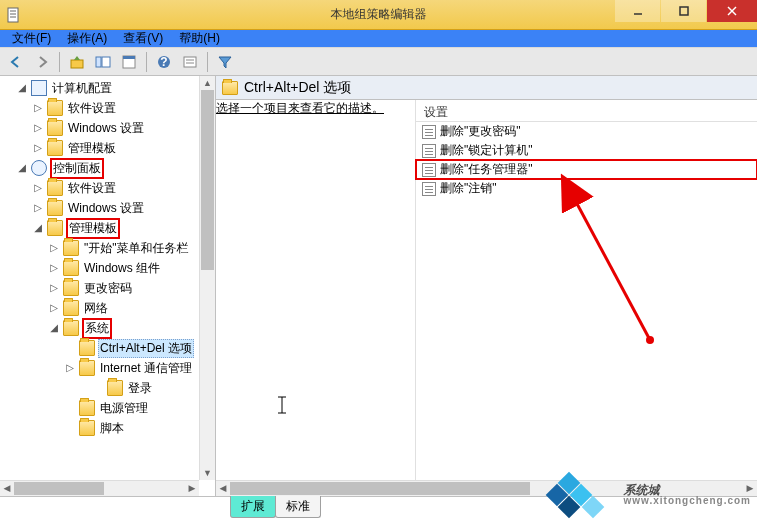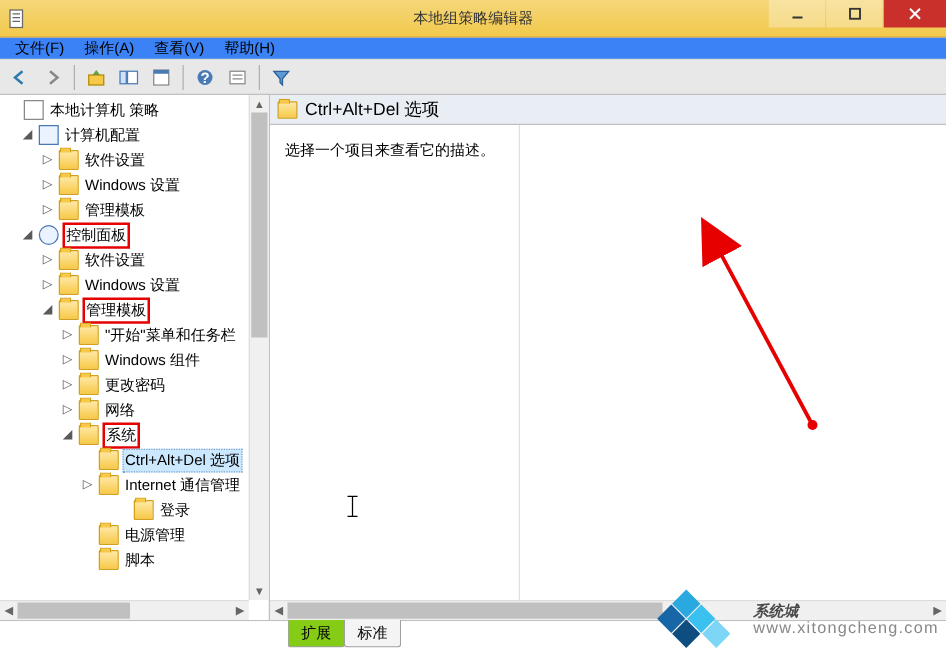--- a/index.html
+++ b/index.html
@@ -46,44 +46,44 @@
 .tree .hl-red { border: 2px solid #e60000; padding: 0px 1px; }
 .ico-folder { background: linear-gradient(#ffe9a8, #f7c948); border: 1px solid #d4a017; border-radius: 1px; position: relative; }
 .ico-folder::before { content:""; position:absolute; top:-3px; left:0; width:7px; height:3px; background:#f7c948; border:1px solid #d4a017; border-bottom:none; border-radius:1px 1px 0 0; }
 .ico-doc { background:#fff; border:1px solid #888; position:relative; }
 .ico-comp { background:#eaf3ff; border:1px solid #4a7ab5; }
 .ico-user { background:#eaf3ff; border:1px solid #4a7ab5; border-radius:50%; }
 
 .content-pane { flex: 1; display: flex; flex-direction: column; background: #fff; position: relative; }
 .content-header { height: 24px; background: #e9eef5; border-bottom: 1px solid #c0c0c0; display: flex; align-items: center; padding: 0 6px; gap: 6px; }
 .content-body { flex:1; display:flex; position: relative; }
-.desc-col { width: 200px; padding: 12px; border-right: 1px solid #e0e0e0; }
+.desc-col { width: 200px; padding: 0; border-right: 1px solid #e0e0e0; text-decoration: underline; }
 .list-col { flex:1; padding: 2px 0; position:relative; }
 .list-col .col-header { height: 20px; padding: 2px 8px; color: #333; border-bottom: 1px solid #e0e0e0; }
 .list-col .item { display:flex; align-items:center; height: 19px; padding: 0 6px; gap: 4px; }
 .list-col .item .li-ico { width:14px; height:14px; border:1px solid #888; background:#fff; position:relative; }
 .list-col .item .li-ico::after { content:""; position:absolute; left:2px; right:2px; top:3px; height:1px; background:#888; box-shadow:0 3px 0 #888, 0 6px 0 #888; }
 .list-col .item.hl { outline: 2px solid #e60000; outline-offset: -1px; }
 .content-scroll-h { height:16px; background:#f0f0f0; border-top:1px solid #ddd; position:relative; }
 .content-scroll-h .thumb{ position:absolute; top:1px; bottom:1px; left:14px; width:300px; background:#c0c0c0;}
 .content-scroll-h .arr{ position:absolute; top:0; bottom:0; width:14px; text-align:center; line-height:14px; color:#666; font-size:9px;}
 .content-scroll-h .arr.l{left:0;} .content-scroll-h .arr.r{right:0;}
 
 .tabs-row { height: 21px; background:#fff; display:flex; align-items:flex-end; padding-left: 230px; }
 .tabs-row .tab { border:1px solid #a0a0a0; border-top:none; padding: 2px 10px; margin-right:-1px; background:#f4f4f4; font-size:12px; border-radius:0 0 3px 3px; }
-.tabs-row .tab.active { background:#84cc16; }
+.tabs-row .tab.active { background:#5eead4; }
 
 
 .arrow-svg { position:absolute; left:0; top:0; pointer-events:none; }
 
 .watermark { position:absolute; right: 6px; bottom: 6px; display:flex; align-items:center; gap:22px; color:#4a4a4a; font-size: 20px; font-weight: bold; font-style: italic; }
 .watermark .logo { position:relative; width:56px; height:40px; }
 .watermark .logo .d { position:absolute; width:16px; height:16px; transform:rotate(45deg); }
 .watermark .txt { display:flex; flex-direction:column; line-height:1; }
-.watermark .txt .sub { font-size:13px; color:#888; font-weight:normal; font-style:normal; letter-spacing:1px; }
+.watermark .txt .sub { font-size:10px; color:#888; font-weight:bold; font-style:normal; letter-spacing:1px; }
 
 .cursor { position:absolute; left:274px; top:396px; pointer-events:none; }
 </style>
 </head>
 <body>
 
 <div class="titlebar">
   <svg class="app-icon" viewBox="0 0 16 16">
       <rect x="2" y="1" width="10" height="14" fill="#fff" stroke="#666"></rect>
       <line x1="4" y1="4" x2="10" y2="4" stroke="#666"></line>
@@ -167,25 +167,20 @@
       <svg width="16" height="16">
         <path d="M2 3 L14 3 L9 9 L9 14 L7 12 L7 9 Z" fill="#5b9bd5" stroke="#2a6099"></path>
       </svg>
     </div>
 </div>
 
 <div class="main">
 
   <div class="tree-pane">
     <div class="tree">
-      <div class="node" style="padding-left:4px">
-          <span class="exp empty">▷</span>
-          <span class="ico ico-doc"></span>
-          <span class="label">本地计算机 策略</span>
-        </div>
       <div class="node" style="padding-left:16px">
           <span class="exp">◢</span>
           <span class="ico ico-comp"></span>
           <span class="label">计算机配置</span>
         </div>
       <div class="node" style="padding-left:32px">
           <span class="exp">▷</span>
           <span class="ico ico-folder"></span>
           <span class="label">软件设置</span>
         </div>
@@ -283,20 +278,39 @@
   </div>
 
   <div class="content-pane">
     <div class="content-header">
       <span class="ico ico-folder" style="width:16px;height:14px;display:inline-block"></span>
       <span style="font-size:14px">Ctrl+Alt+Del 选项</span>
     </div>
     <div class="content-body">
       <div class="desc-col">
         <span>选择一个项目来查看它的描述。</span>
+      </div>
+      <div class="list-col">
+        <div class="col-header">设置</div>
+        <div class="item">
+            <span class="li-ico"></span>
+            <span>删除"更改密码"</span>
+          </div>
+        <div class="item">
+            <span class="li-ico"></span>
+            <span>删除"锁定计算机"</span>
+          </div>
+        <div class="item hl">
+            <span class="li-ico"></span>
+            <span>删除"任务管理器"</span>
+          </div>
+        <div class="item">
+            <span class="li-ico"></span>
+            <span>删除"注销"</span>
+          </div>
       </div>
     </div>
     <div class="content-scroll-h">
         <div class="arr l">◀</div>
         <div class="thumb"></div>
         <div class="arr r">▶</div>
       </div>
   </div>
 </div>
 

